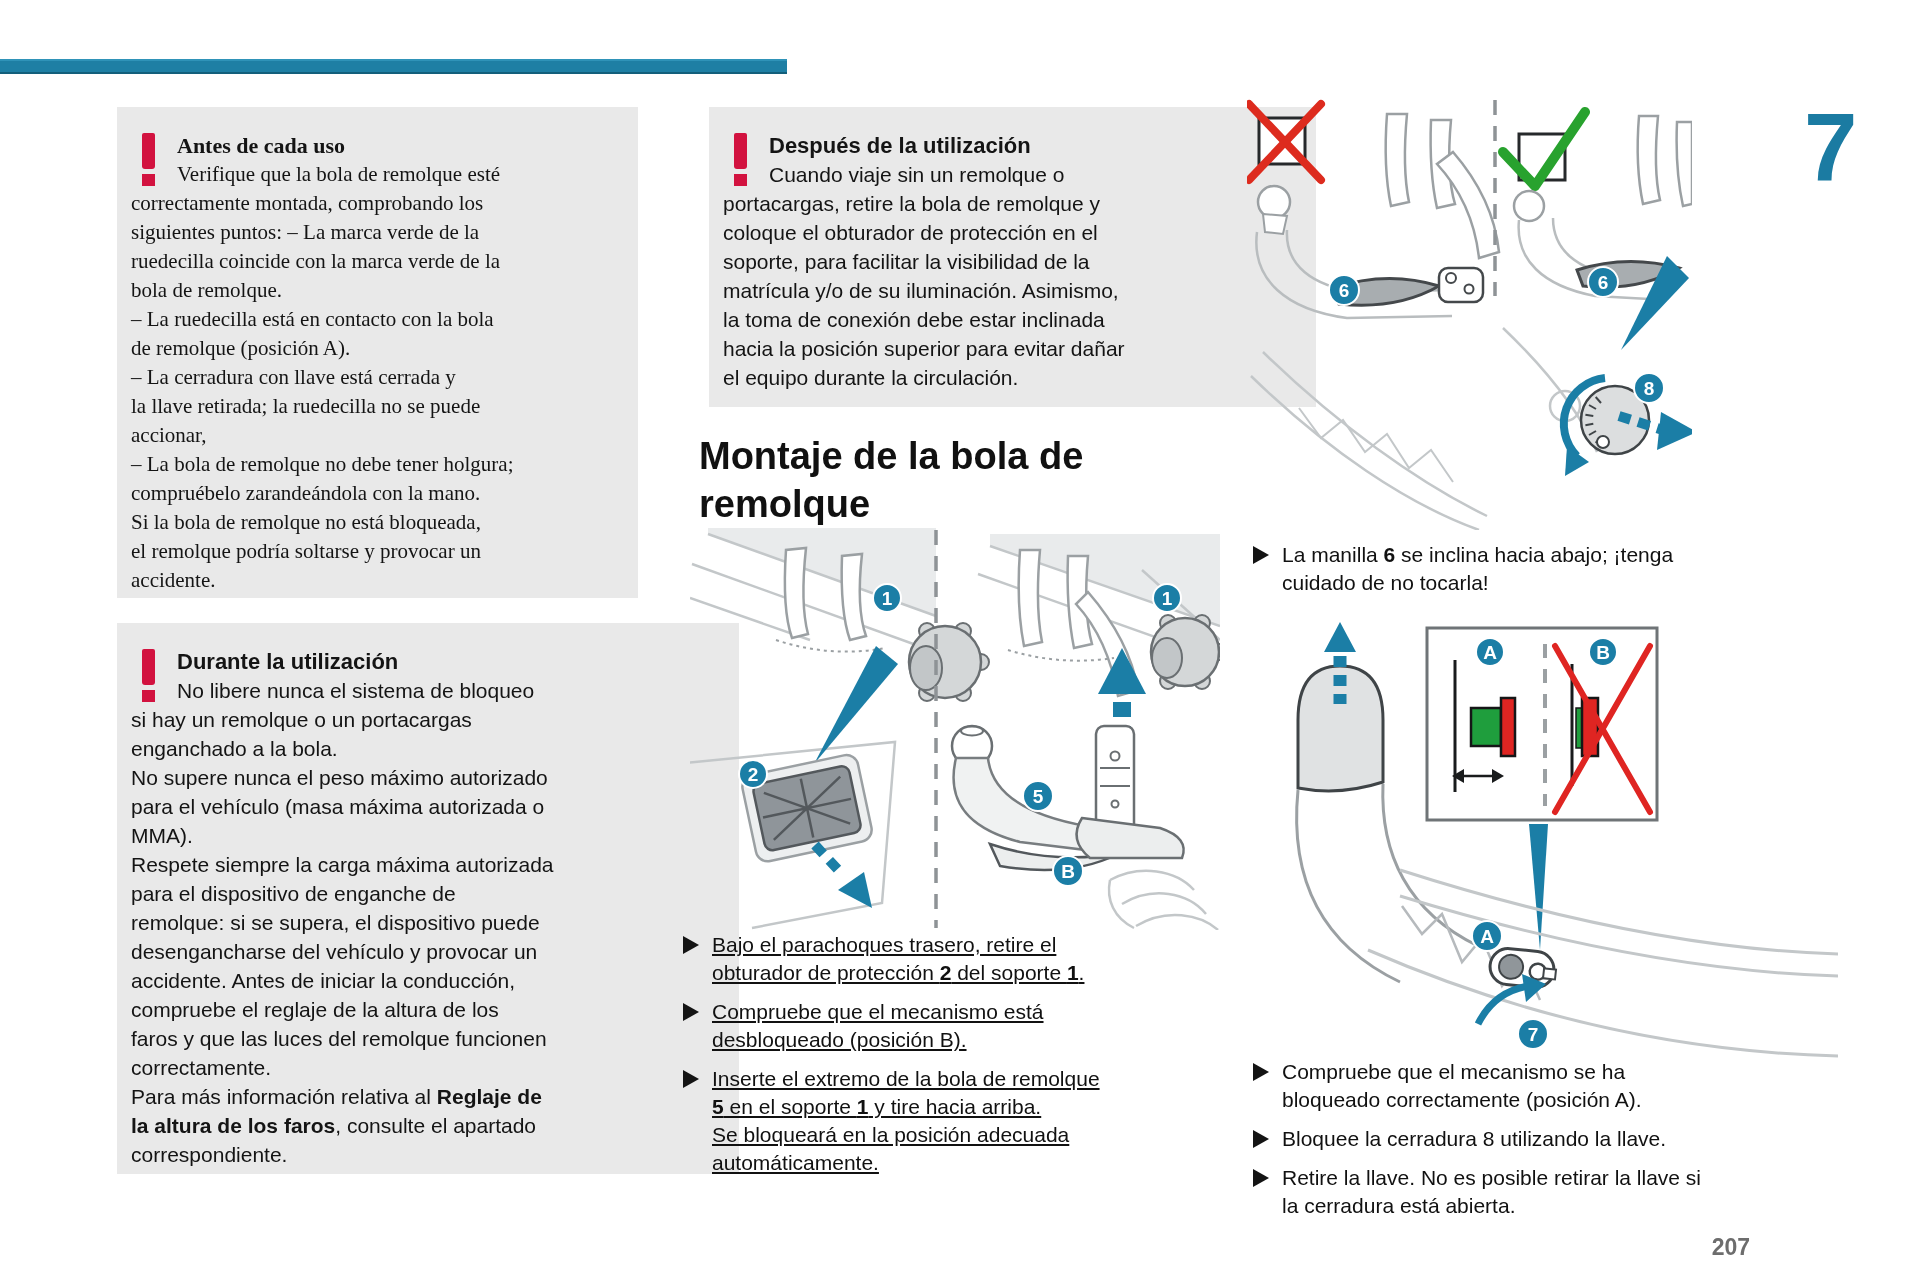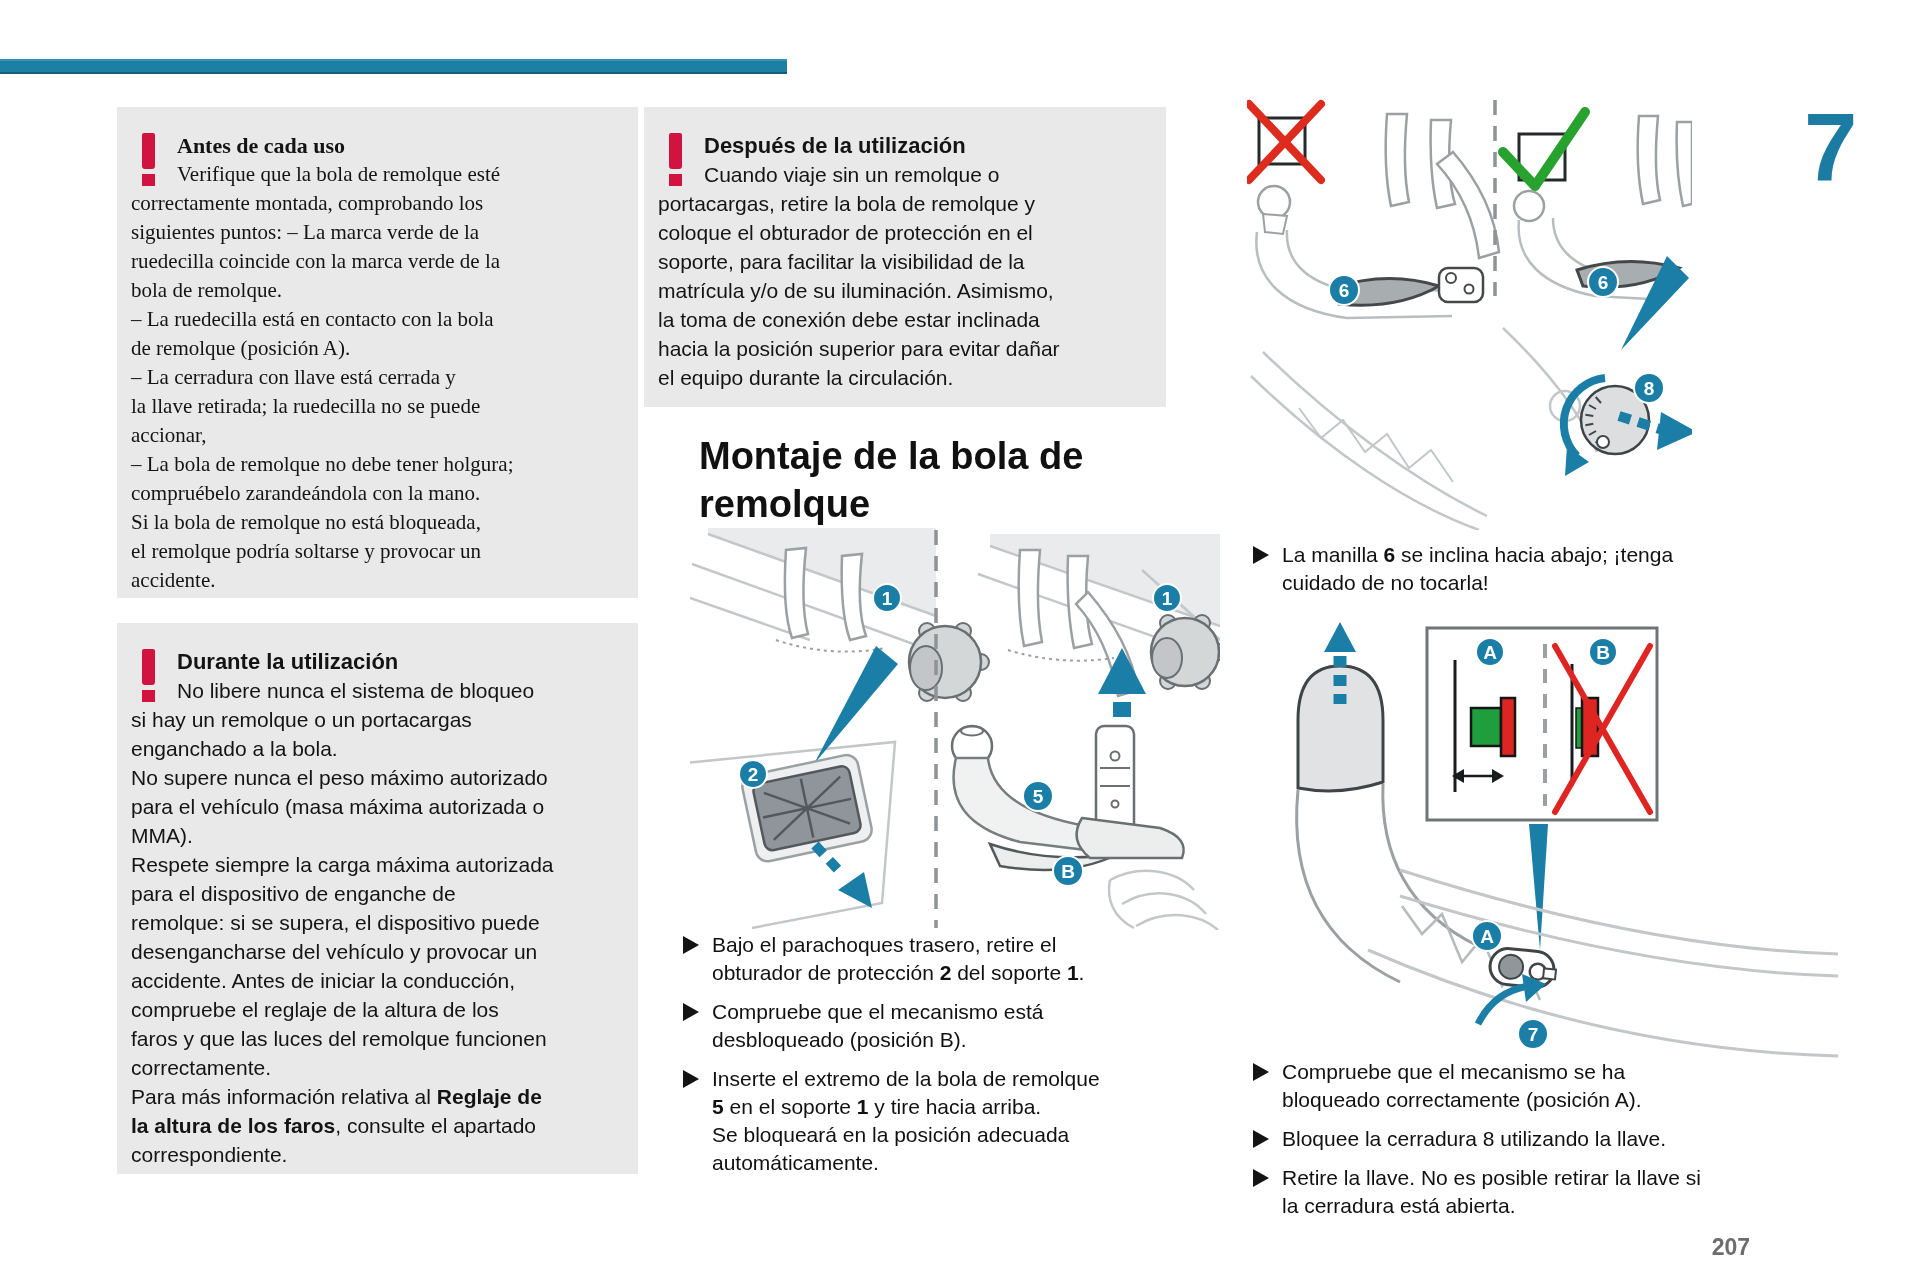--- a/index.html
+++ b/index.html
@@ -7,35 +7,35 @@
         font-family:"Liberation Sans", sans-serif;color:#111;}
   .topbar{position:absolute;left:0;top:59px;width:787px;height:15px;background:#1e7fa4;
           border-top:2px solid #2f93b8;border-bottom:2px solid #135f7b;box-sizing:border-box;}
   .header-title{position:absolute;top:42px;left:1250px;width:535px;text-align:right;
           font-size:24px;color:#757575;}
   .chapter-num{position:absolute;left:1804px;top:100px;font-size:96px;font-weight:bold;
           color:#1b7ba2;line-height:1;}
   .wbox{position:absolute;background:#e9e9e9;box-sizing:border-box;padding:24px 14px 20px 14px;
           font-size:21px;line-height:29px;color:#141414;overflow:hidden;}
   #box-before{left:117px;top:107px;width:521px;height:491px;font-family:Liberation Serif, serif;}
-  #box-during{left:117px;top:623px;width:521px;height:551px;}
-  #box-after{left:644px;top:107px;width:522px;height:300px;}
+  #box-during{left:117px;top:623px;width:622px;height:551px;}
+  #box-after{left:709px;top:107px;width:607px;height:300px;}
   .wicon{float:left;width:30px;height:55px;margin:2px 14px 0 2px;}
   .wicon .bar{width:13px;height:36px;background:#d2123f;margin:0 auto;border-radius:2px 2px 3px 3px;}
   .wicon .dot{width:13px;height:12px;background:#d2123f;margin:5px auto 0 auto;}
   .wtitle{font-size:22px;font-weight:bold;line-height:29px;}
   .wpara{margin:0;white-space:pre-line;}
   .section-title{position:absolute;left:683px;top:416px;margin:16px;font-size:38px;line-height:48px;
           font-weight:bold;color:#111;}
   .illus{position:absolute;}
   #svg-montaje{left:690px;top:528px;}
   #svg-handle{left:1247px;top:90px;}
   #svg-locking{left:1250px;top:620px;}
   .bullets{position:absolute;list-style:none;margin:0;padding:0;}
-  #bullets-montaje{left:683px;top:931px;width:530px;}
+  #bullets-montaje{left:683px;top:931px;width:530px;text-decoration:underline;}
   #bullet-handle{left:1253px;top:541px;width:570px;}
   #bullets-final{left:1253px;top:1058px;width:580px;}
   .bullet{display:flex;align-items:flex-start;margin:0 0 11px 0;font-size:21px;line-height:28px;}
   .tri{flex:0 0 auto;width:0;height:0;border-left:16px solid #141414;
        border-top:9px solid transparent;border-bottom:9px solid transparent;margin:5px 13px 0 0;}
   .btext{white-space:pre-line;}
   .page-num{position:absolute;left:1640px;top:1219px;width:110px;text-align:right;
        font-size:23px;font-weight:bold;color:#6d6d6d;margin-top:15px;}
   b{font-weight:bold;}
   svg text.cotxt{font-family:"Liberation Sans",sans-serif;font-size:19px;font-weight:bold;fill:#fff;text-anchor:middle;}

